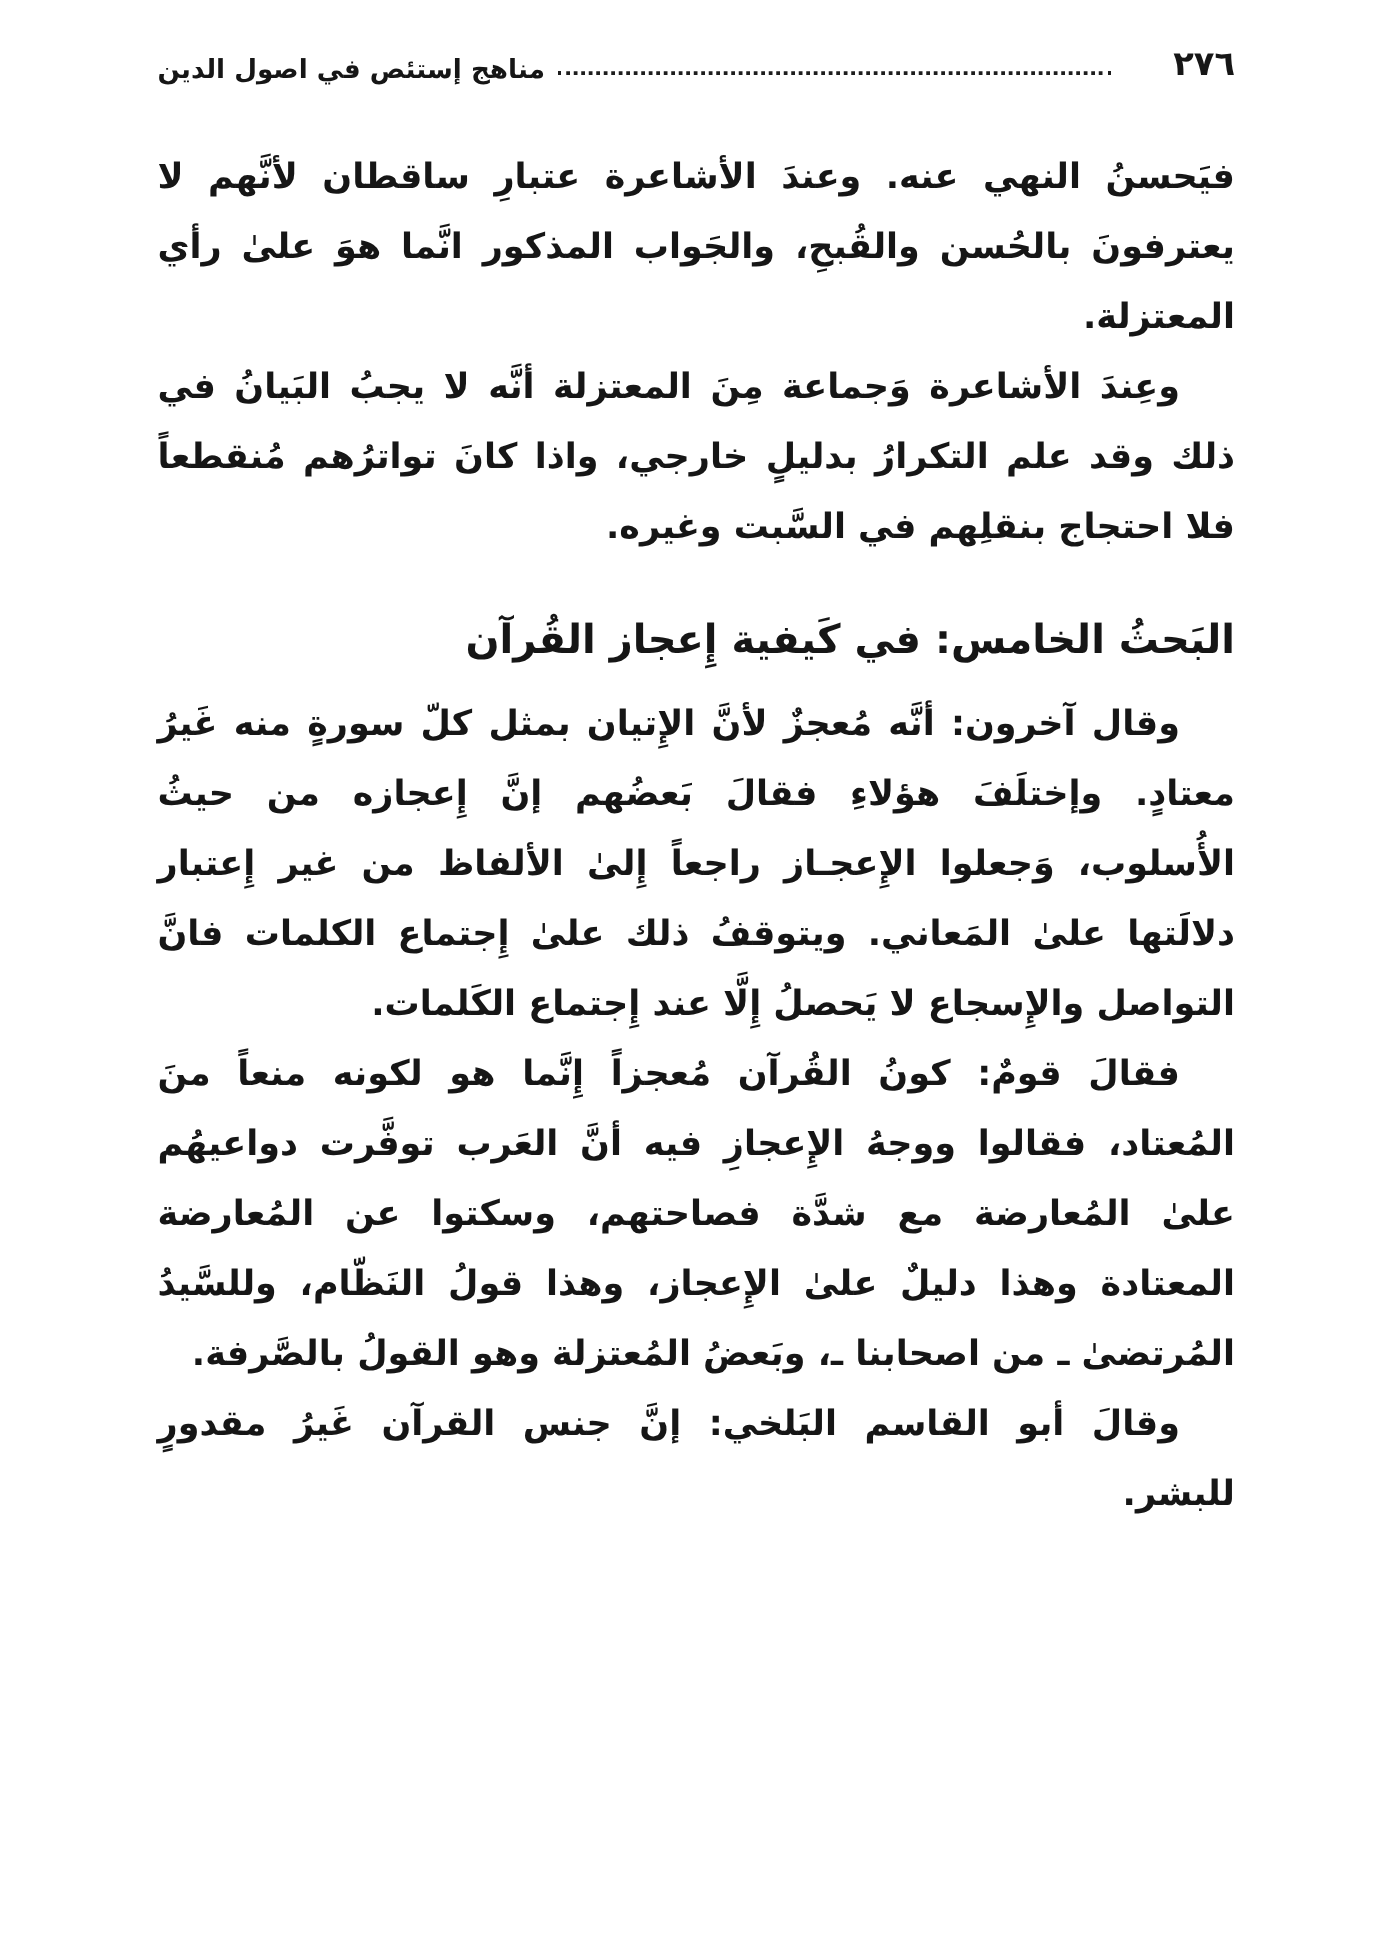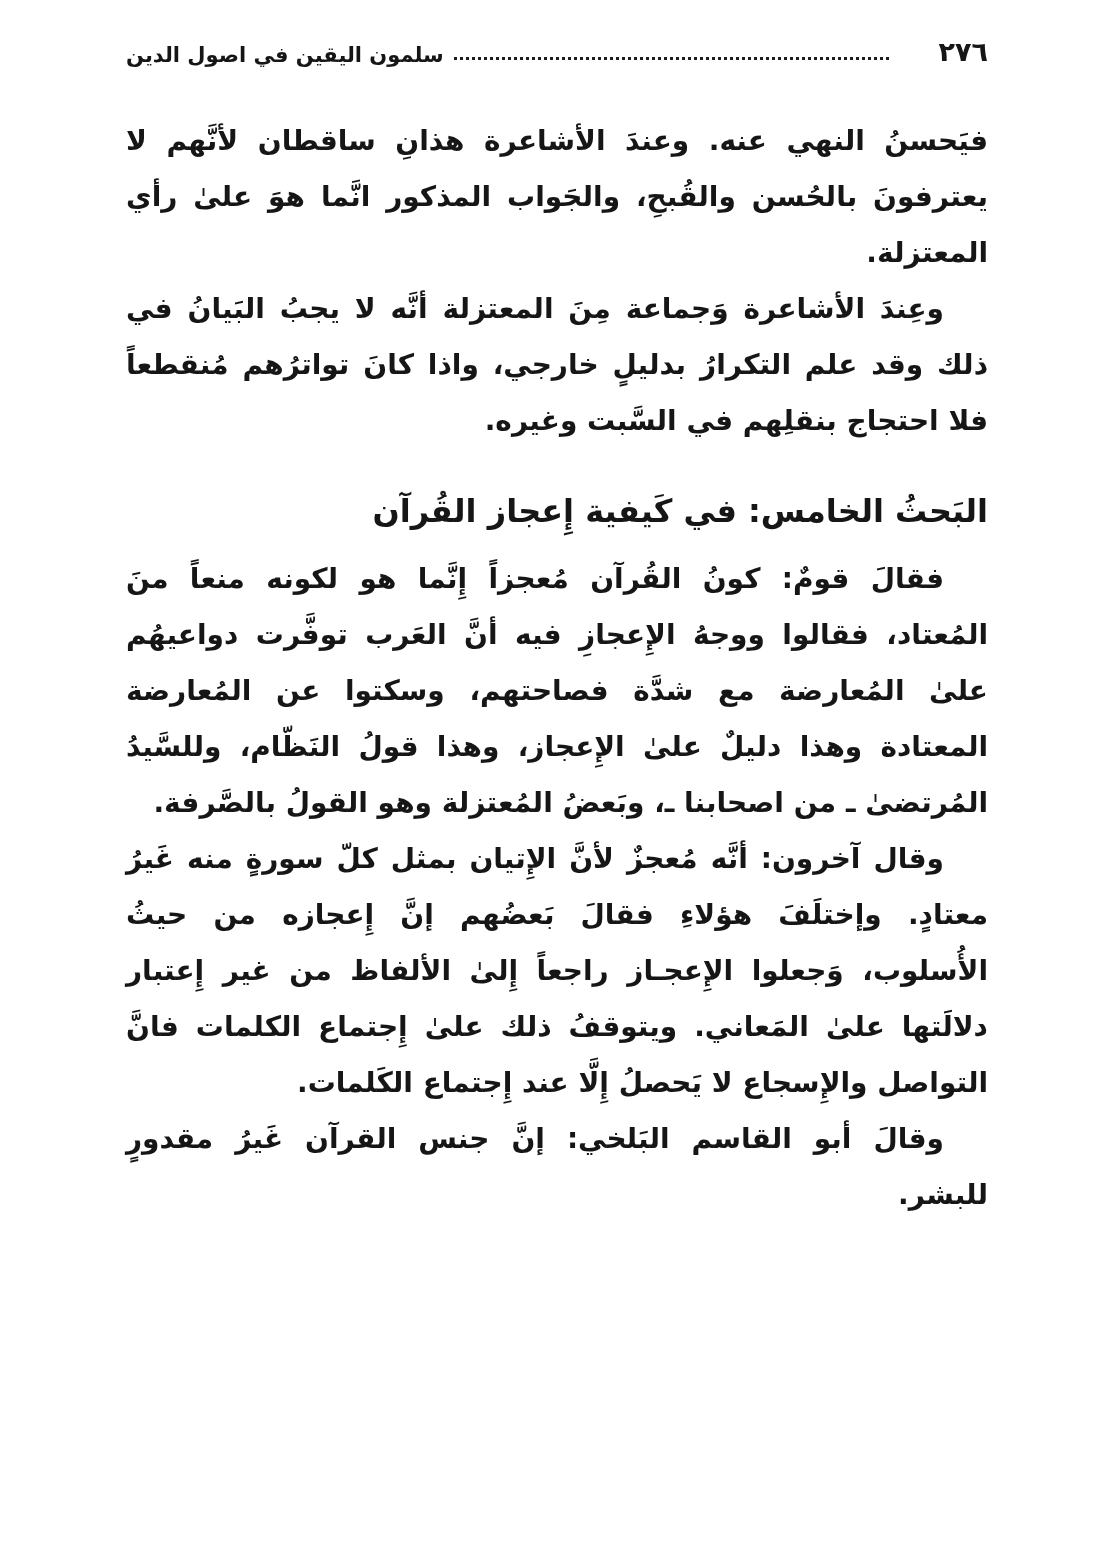--- a/index.html
+++ b/index.html
@@ -68,35 +68,35 @@
   }
 </style>
 </head>
 <body>
 
 <div class="page">
 
   <div class="running-header">
     <span class="page-number">٢٧٦</span>
     <span class="dotted-leader"></span>
-    <span class="book-title">سلمون اليقين في اصول الدين</span>
+    <span class="book-title">مناهج إستئص في اصول الدين</span>
   </div>
 
   <div class="text-block">
 
-    <p class="para">فيَحسنُ النهي عنه. وعندَ الأشاعرة هذانِ ساقطان لأنَّهم لا يعترفونَ بالحُسن والقُبحِ، والجَواب المذكور انَّما هوَ علىٰ رأي المعتزلة.</p>
+    <p class="para">فيَحسنُ النهي عنه. وعندَ الأشاعرة عتبارِ ساقطان لأنَّهم لا يعترفونَ بالحُسن والقُبحِ، والجَواب المذكور انَّما هوَ علىٰ رأي المعتزلة.</p>
 
 
     <p class="para indent">وعِندَ الأشاعرة وَجماعة مِنَ المعتزلة أنَّه لا يجبُ البَيانُ في ذلك وقد علم التكرارُ بدليلٍ خارجي، واذا كانَ تواترُهم مُنقطعاً فلا احتجاج بنقلِهم في السَّبت وغيره.</p>
 
     <h2 class="section-heading">البَحثُ الخامس: في كَيفية إِعجاز القُرآن</h2>
 
 
+    <p class="para indent">وقال آخرون: أنَّه مُعجزٌ لأنَّ الإِتيان بمثل كلّ سورةٍ منه غَيرُ معتادٍ. وإختلَفَ هؤلاءِ فقالَ بَعضُهم إنَّ إِعجازه من حيثُ الأُسلوب، وَجعلوا الإِعجـاز راجعاً إِلىٰ الألفاظ من غير إِعتبار دلالَتها علىٰ المَعاني. ويتوقفُ ذلك علىٰ إِجتماع الكلمات فانَّ التواصل والإِسجاع لا يَحصلُ إِلَّا عند إِجتماع الكَلمات.</p>
+
     <p class="para indent">فقالَ قومٌ: كونُ القُرآن مُعجزاً إِنَّما هو لكونه منعاً منَ المُعتاد، فقالوا ووجهُ الإِعجازِ فيه أنَّ العَرب توفَّرت دواعيهُم علىٰ المُعارضة مع شدَّة فصاحتهم، وسكتوا عن المُعارضة المعتادة وهذا دليلٌ علىٰ الإِعجاز، وهذا قولُ النَظّام، وللسَّيدُ المُرتضىٰ ـ من اصحابنا ـ، وبَعضُ المُعتزلة وهو القولُ بالصَّرفة.</p>
-
-    <p class="para indent">وقال آخرون: أنَّه مُعجزٌ لأنَّ الإِتيان بمثل كلّ سورةٍ منه غَيرُ معتادٍ. وإختلَفَ هؤلاءِ فقالَ بَعضُهم إنَّ إِعجازه من حيثُ الأُسلوب، وَجعلوا الإِعجـاز راجعاً إِلىٰ الألفاظ من غير إِعتبار دلالَتها علىٰ المَعاني. ويتوقفُ ذلك علىٰ إِجتماع الكلمات فانَّ التواصل والإِسجاع لا يَحصلُ إِلَّا عند إِجتماع الكَلمات.</p>
 
 
     <p class="para indent">وقالَ أبو القاسم البَلخي: إنَّ جنس القرآن غَيرُ مقدورٍ للبشر.</p>
 
   </div>
 
 </div>
 
 </body></html>

